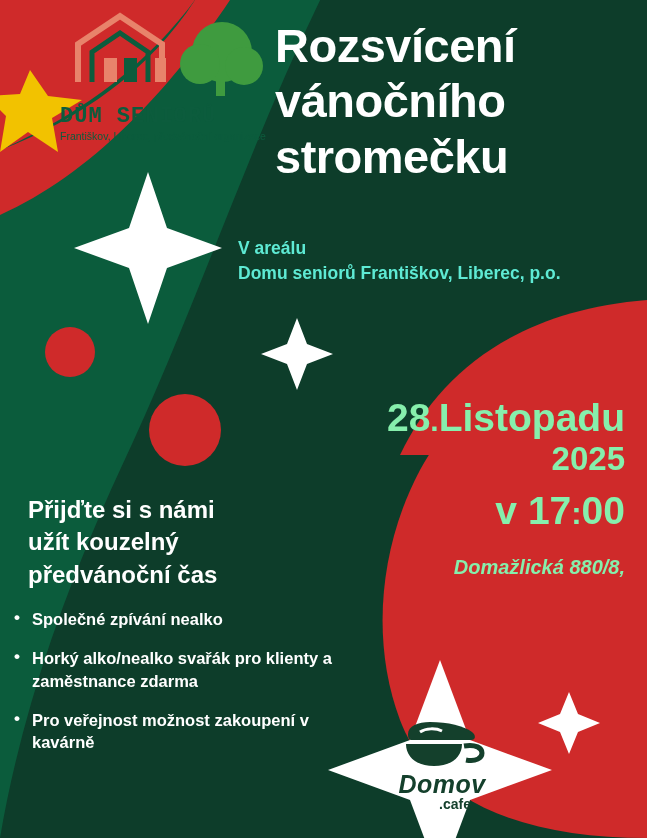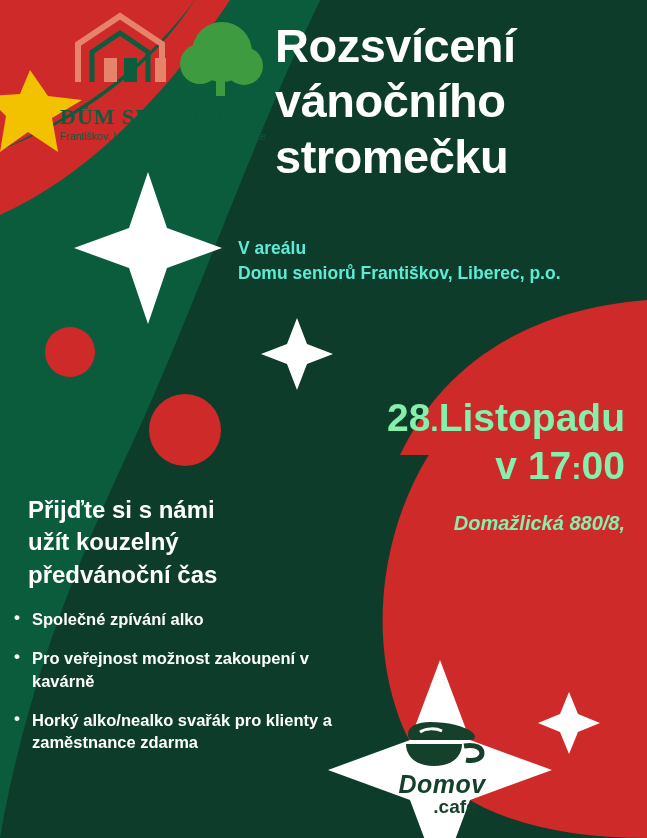--- a/index.html
+++ b/index.html
@@ -20,21 +20,21 @@
 
   
   #logo-block {
     position: absolute; left: 60px; top: 22px; width: 250px; height: 120px;
     z-index: 6;
   }
   #logo-title {
     position: absolute; left: 0; top: 82px;
     font-size: 22px; font-weight: bold; letter-spacing: 1px;
     color: #0c5c3d;
-    font-family: Liberation Serif, serif;
+    font-family: Liberation Mono, monospace;
     white-space: nowrap;
   }
   #logo-sub {
     position: absolute; left: 0; top: 108px;
     font-size: 10.5px; color: #0c5c3d;
     white-space: nowrap;
   }
 
   
   #headline {
@@ -105,21 +105,21 @@
     z-index: 8; text-align: center;
   }
   #cafe-name {
     position: absolute; left: 0; top: 52px; width: 140px;
     font-size: 25px; font-weight: bold; font-style: italic;
     color: #14402c;
     letter-spacing: 0.5px;
   }
   #cafe-sub {
     position: absolute; left: 0; top: 78px; width: 140px;
-    font-size: 19px; font-weight: bold; color: #14402c;
+    font-size: 14px; font-weight: bold; color: #14402c;
     text-align: center;
     padding-left: 26px;
   }
 </style>
 </head>
 <body>
 
 <div id="poster">
 
   <svg class="bg" viewBox="0 0 647 838">
@@ -171,39 +171,40 @@
 
   <div id="venue">
     <div>V areálu</div>
     <div>Domu seniorů Františkov, Liberec, p.o.</div>
   </div>
 
   <div id="datetime">
     <div id="date-row">
       <span class="daynum">28</span><span class="dot">.</span><span>Listopadu</span>
     </div>
+    <div id="year">2025</div>
     <div id="time">
       <span>v</span>
       <span>17</span><span class="colon">:</span><span>00</span>
     </div>
     <div id="address">
       <div>Domažlická 880/8,</div>
     </div>
   </div>
 
   <div id="invite">
     <span class="il">Přijďte si s námi</span>
     <span class="il">užít kouzelný</span>
     <span class="il">předvánoční čas</span>
   </div>
 
   <ul id="bullets">
-    <li>Společné zpívání alko</li>
+    <li>Společné zpívání nealko</li>
+    <li>Horký alko/nealko svařák pro klienty a zaměstnance zdarma</li>
     <li>Pro veřejnost možnost zakoupení v kavárně</li>
-    <li>Horký alko/nealko svařák pro klienty a zaměstnance zdarma</li>
   </ul>
 
   <div id="cafe">
     <svg width="140" height="52" viewBox="0 0 140 52">
       <path d="M36,16 C36,8 46,4 58,4 C76,4 92,8 100,14 C104,17 104,22 99,22 L40,22 C37,22 36,20 36,16 Z" fill="#14402c"></path>
       <path d="M34,26 C34,40 46,48 62,48 C78,48 90,40 90,26 Z" fill="#14402c"></path>
       <path d="M92,28 C104,26 110,30 110,35 C110,40 104,44 94,42" fill="none" stroke="#14402c" stroke-width="5"></path>
       <path d="M48,14 C54,10 64,10 70,13" fill="none" stroke="#ffffff" stroke-width="3"></path>
     </svg>
     <div id="cafe-name">Domov</div>

